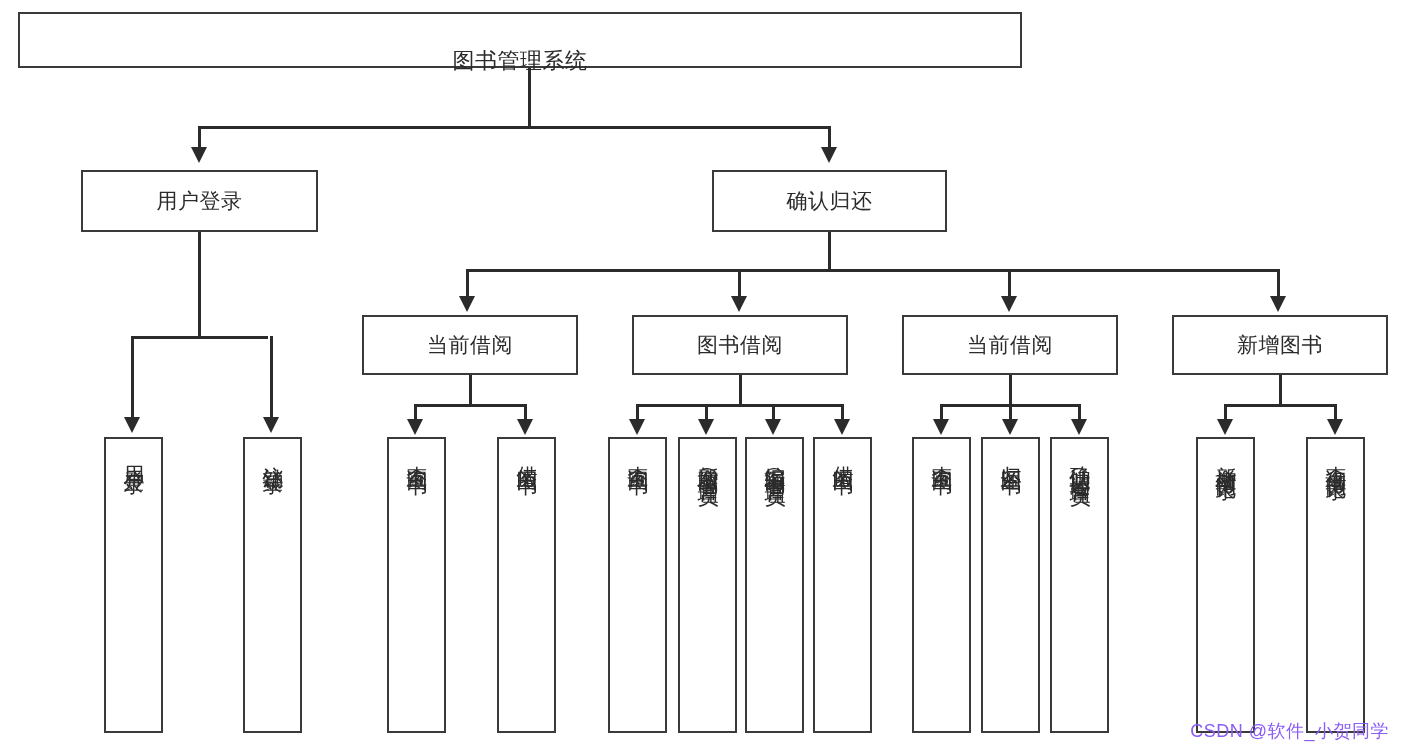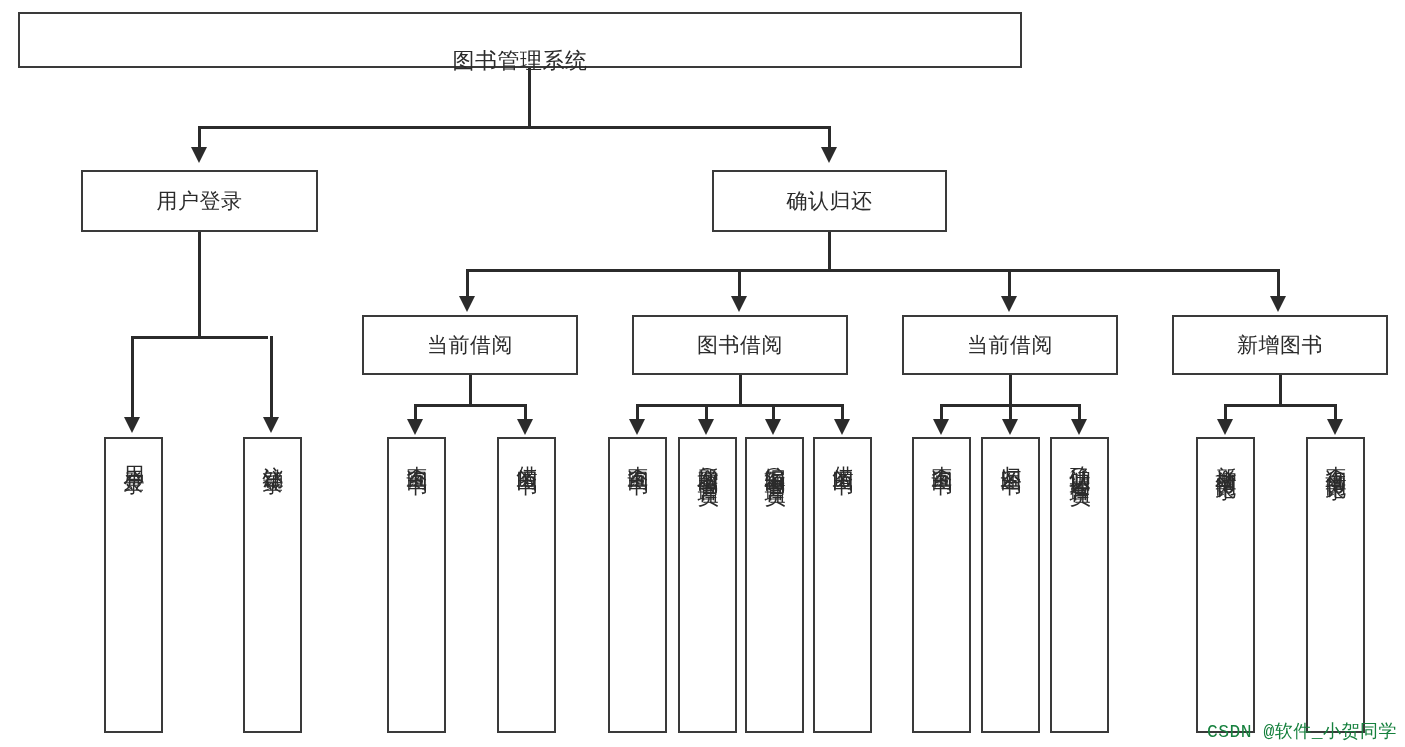--- a/index.html
+++ b/index.html
@@ -69,28 +69,28 @@
     width:0;height:0;
     border-left:8px solid transparent;
     border-right:8px solid transparent;
     border-top:16px solid #2b2b2b;
     z-index:2;
   }
 
   
   #watermark{
     position:absolute;
-    right:8px;
+    right:16px;
     bottom:4px;
     font-size:18px;
-    color:#15803d;
+    color:#8b5cf6;
     letter-spacing:0.5px;
     white-space:nowrap;
     z-index:6;
-    font-family:Liberation Mono, monospace;
+    font-family:Liberation Sans, sans-serif;
   }
 </style>
 </head>
 <body>
 
 <div id="canvas">
 
   <div class="node root" style="left:18px;top:12px;width:1004px;height:56px;">
     <span class="lbl">图书管理系统</span>
   </div>

